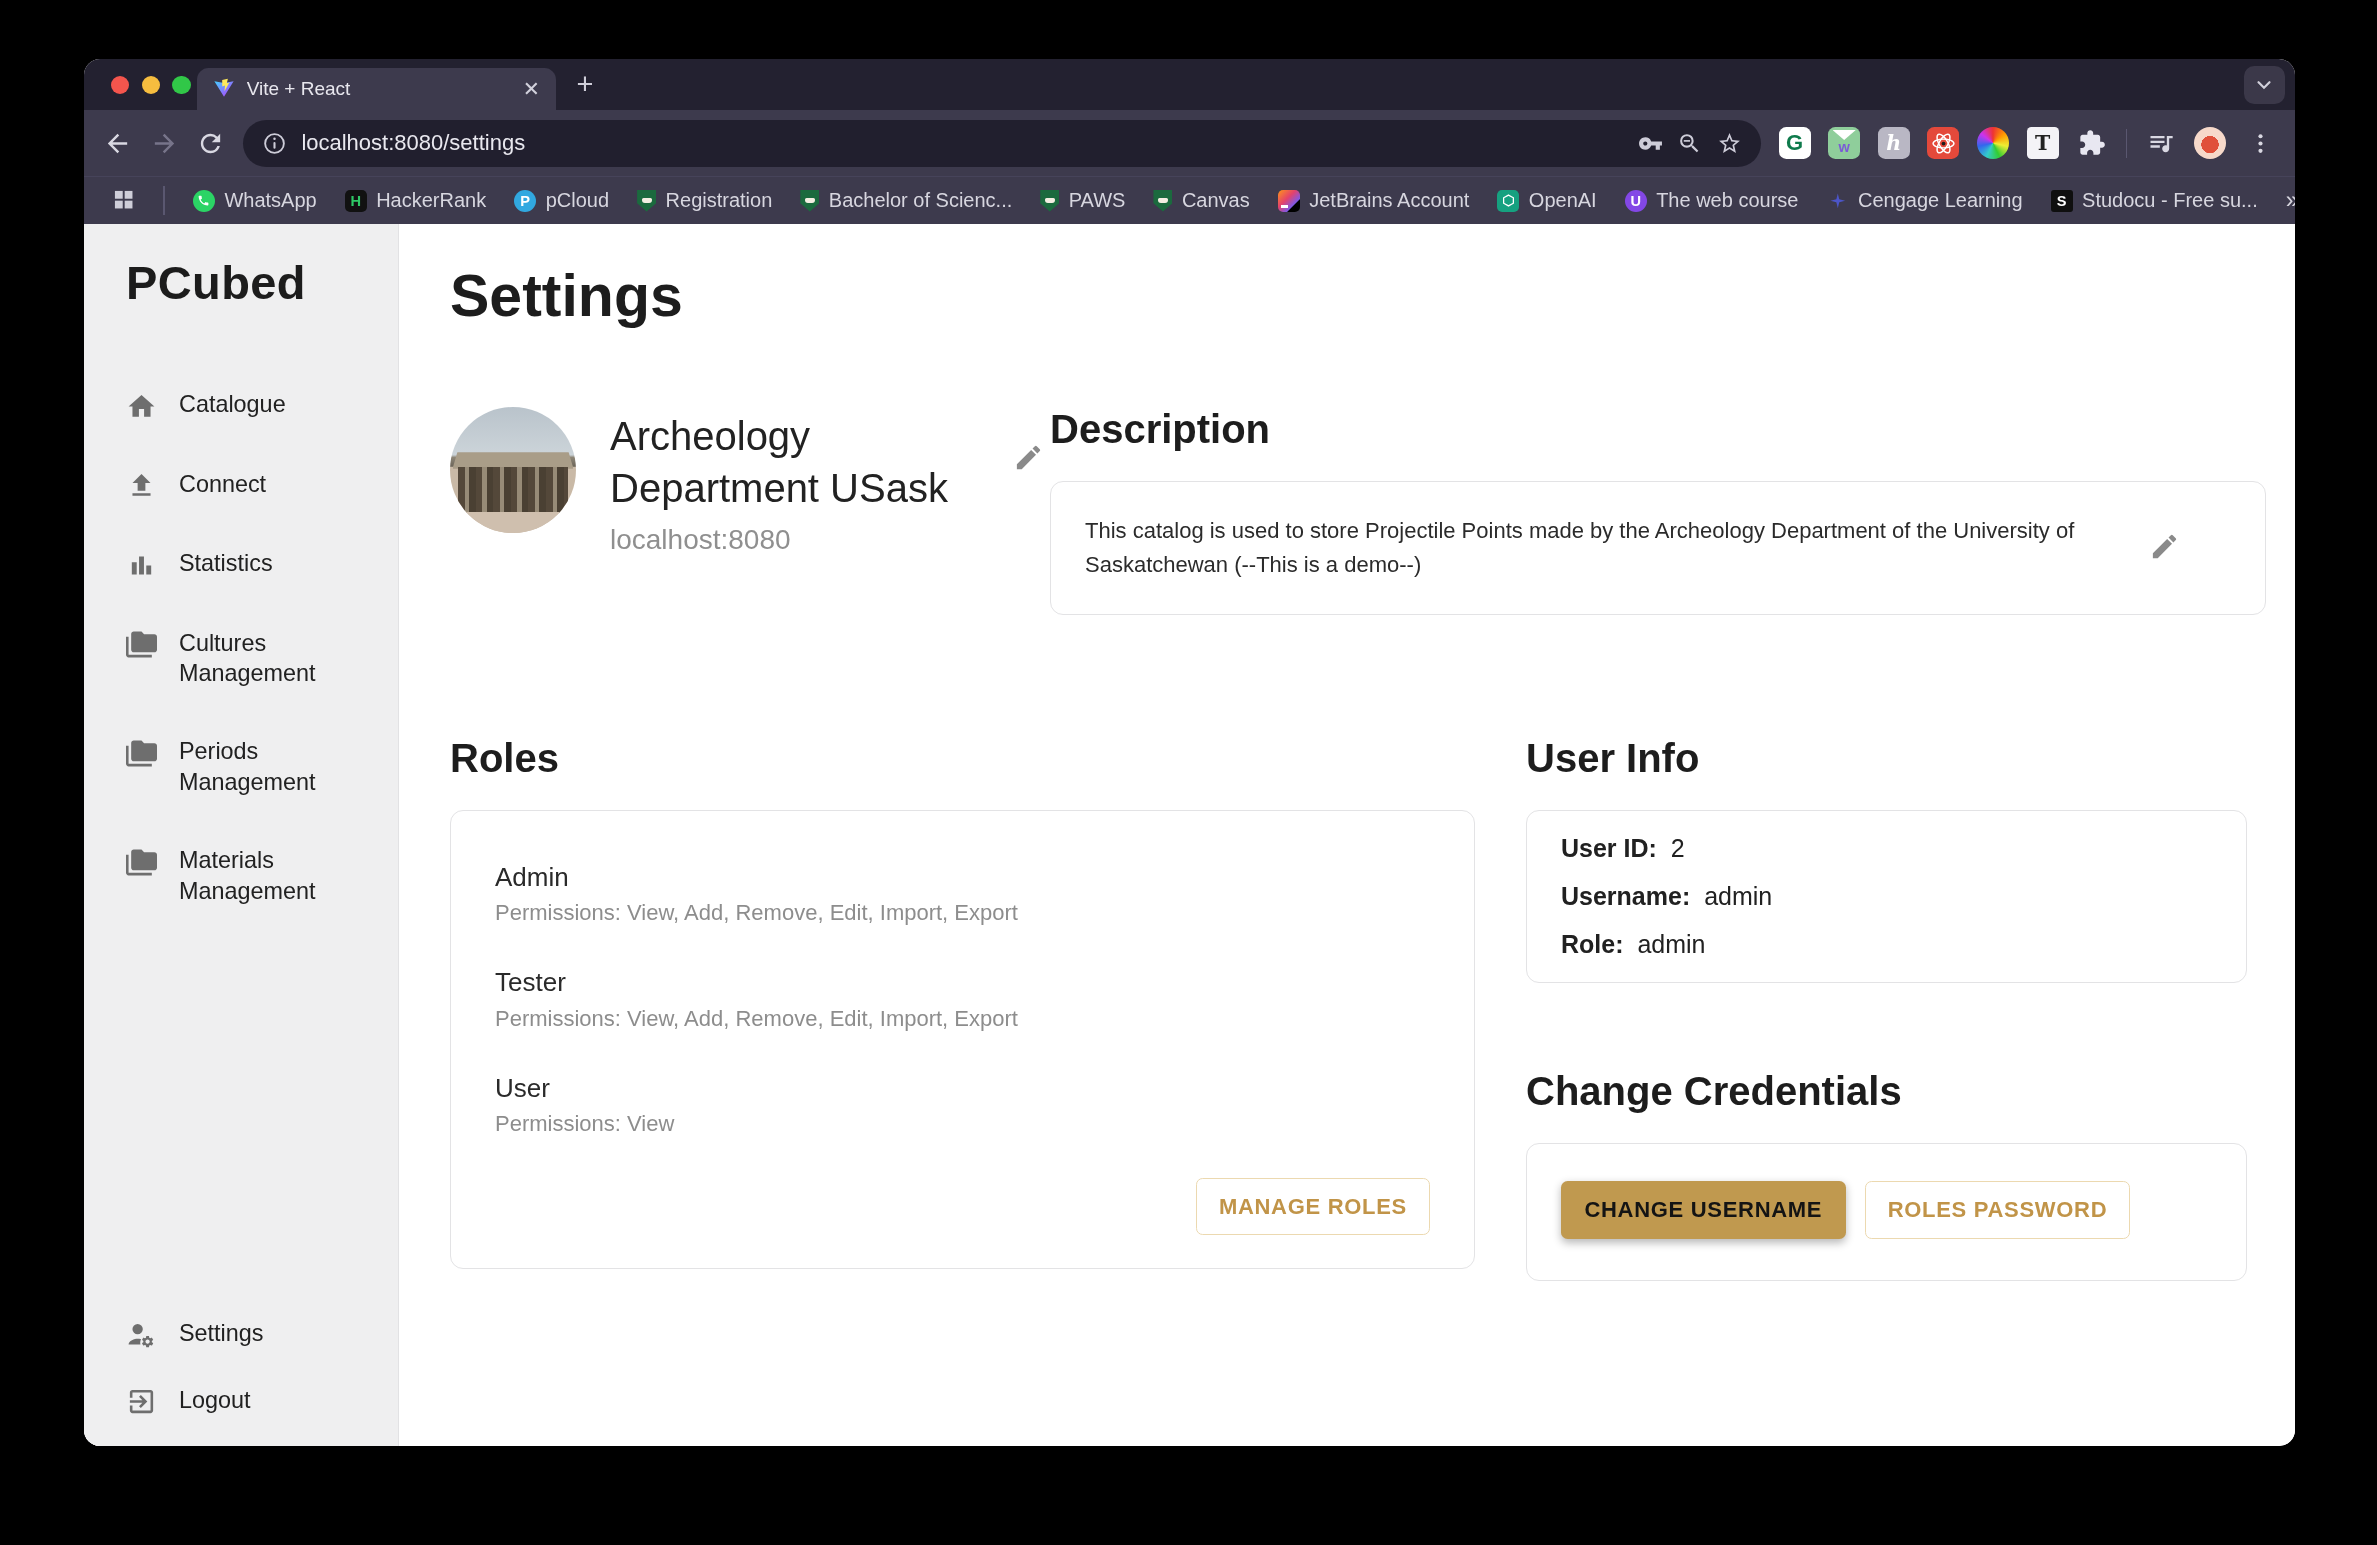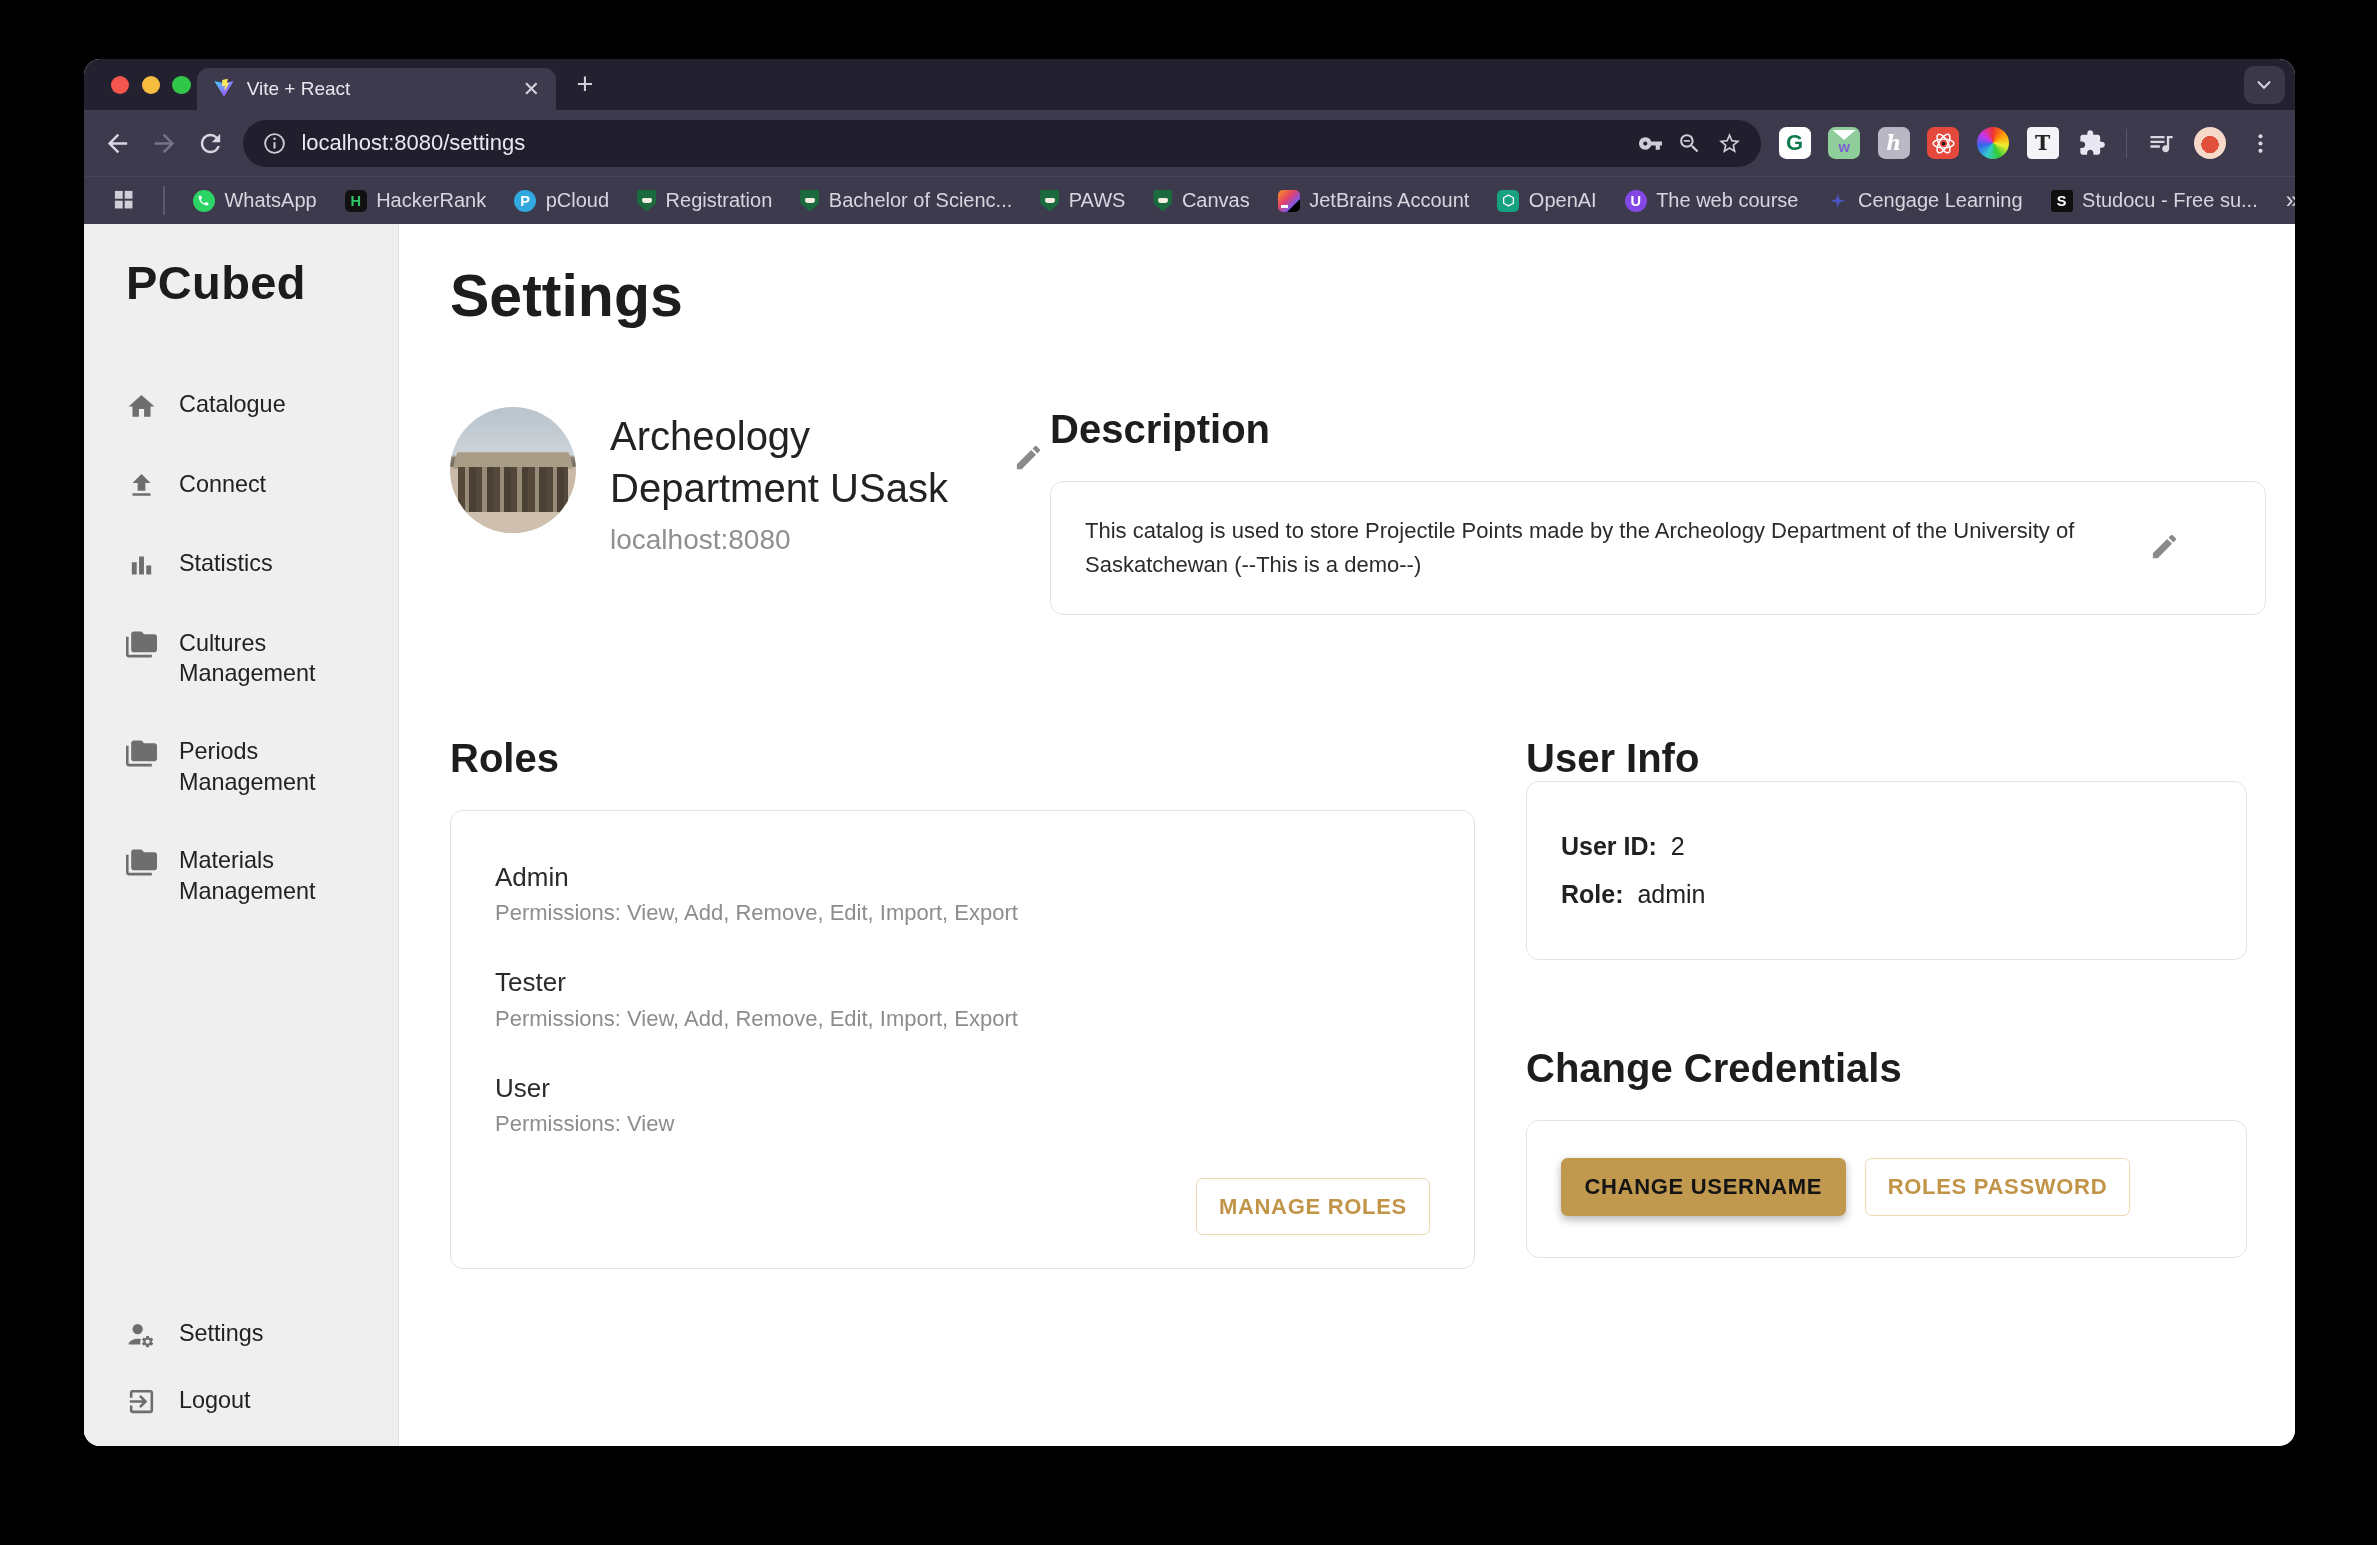--- a/index.html
+++ b/index.html
@@ -93,21 +93,21 @@
   .role-perms { font-size:22px; color:#8d8d8d; }
   .roles-actions { margin-top:auto; display:flex; justify-content:flex-end; }
 
   .btn { font-family:"Liberation Sans", sans-serif; font-weight:700; font-size:22px; letter-spacing:0.7px;
          border-radius:6.6px; cursor:pointer; }
   .btn-outline { background:#fff; border:1.5px solid #ecd9b0; color:#c19448; padding:14.6px 22px; }
   .btn-filled { background:#c0994f; border:none; color:#141414; padding:16px 23.4px;
                 box-shadow:0 3.7px 8.8px rgba(0,0,0,.28);text-align:center; }
 
   .right-col { width:721px; flex-shrink:0; }
-  .ui-card { padding:50px 34px; }
+  .ui-card { margin-top:29px; padding:23px 34px; }
   .ui-row { font-size:25px; color:#212121; margin-bottom:19px; }
   .ui-row:last-child { margin-bottom:0; }
   .ui-row b { font-weight:700; }
   .cred-section { margin-top:86px; }
   .cred-card { margin-top:29px; padding:37px 34px 41px 34px; }
   .cred-sub { font-size:26px; color:#1f1f1f; margin-bottom:35px; }
   .cred-buttons { display:flex; gap:19px; }
 </style>
 </head>
 <body>
@@ -431,20 +431,23 @@
         </div>
 
         <div class="right-col">
           <div>
             <div class="section-h">User Info</div>
             <div class="card ui-card">
               <div class="ui-row">
                 <b>User ID:</b>&nbsp;
                 <span>2</span></div>
               <div class="ui-row">
+                <b>Username:</b>&nbsp;
+                <span>admin</span></div>
+              <div class="ui-row">
                 <b>Role:</b>&nbsp;
                 <span>admin</span></div>
             </div>
           </div>
 
           <div class="cred-section">
             <div class="section-h">Change Credentials</div>
             <div class="card cred-card">
               <div class="cred-buttons">
                 <button class="btn btn-filled">CHANGE USERNAME</button>

